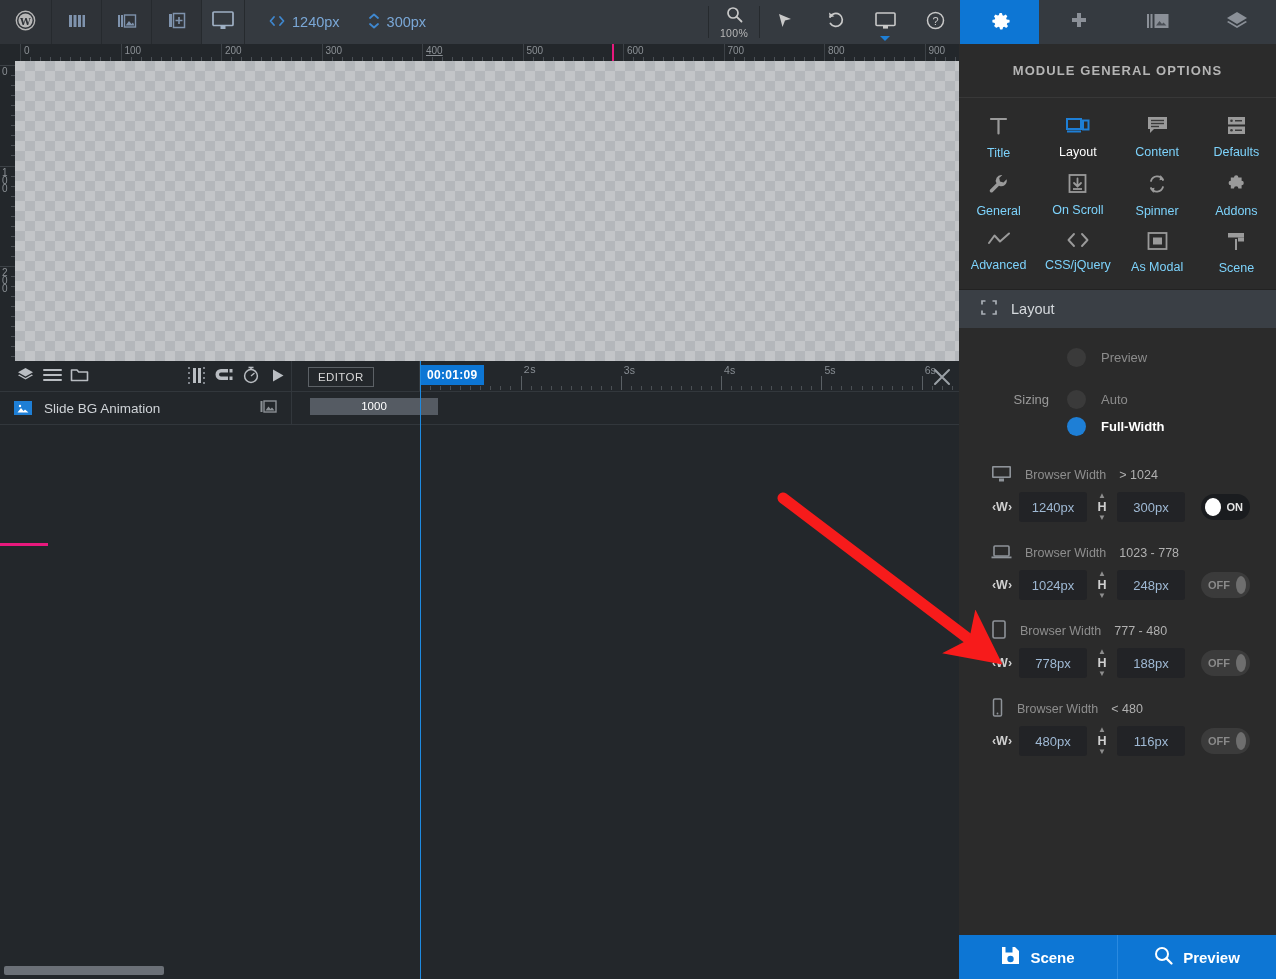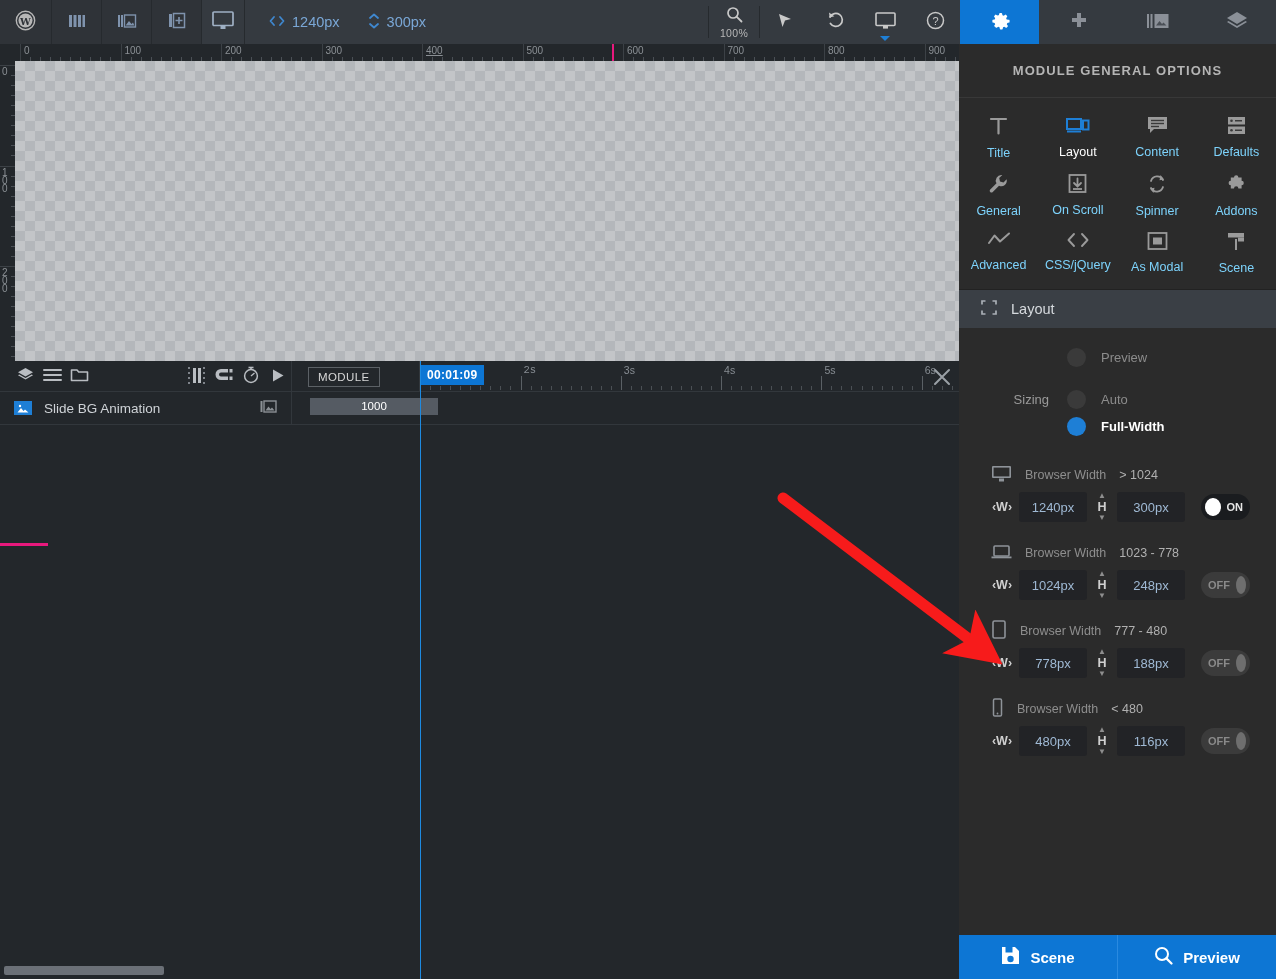--- a/index.html
+++ b/index.html
@@ -562,21 +562,21 @@
         </div>
         <div class="tl-tool">
           <span>
             <svg width="14" height="15" viewBox="0 0 14 15">
                 <path d="M2 1.5 L12.5 7.5 L2 13.5 Z" fill="#b9bdc2"></path>
               </svg>
           </span>
         </div>
       </div>
       <div class="tl-editor-zone">
-        <div class="editor-chip">MODULE</div>
+        <div class="editor-chip">EDITOR</div>
       </div>
       <div class="tl-ruler" id="tlRuler">
         <div class="time-badge">00:01:09</div>
       <div class="t maj" style="left: 100.5px;"></div>
           <div class="sl" style="left: 103.5px; font-family: Liberation Mono, monospace;">2s</div>
           <div class="t" style="left: 110.53px;"></div>
           <div class="t" style="left: 120.56px;"></div>
           <div class="t" style="left: 130.59px;"></div>
           <div class="t" style="left: 140.62px;"></div>
           <div class="t" style="left: 150.65px;"></div>

